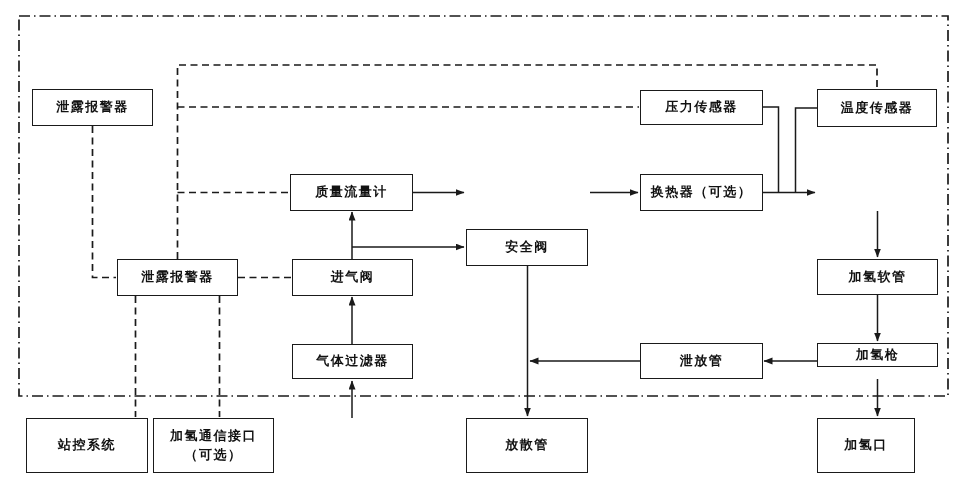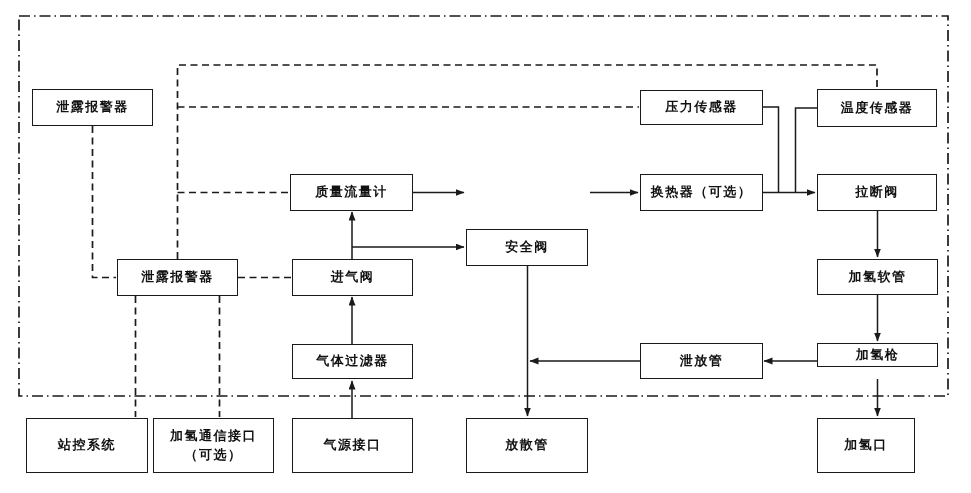--- a/index.html
+++ b/index.html
@@ -94,23 +94,20 @@
 
   <div class="node" style="left:290px; top:174px; width:123px; height:37px">
     <span>质量流量计</span>
   </div>
 
 
   <div class="node" style="left:640px; top:174px; width:123px; height:37px">
     <span>换热器（可选）</span>
   </div>
 
-  <div class="node" style="left:817px; top:174px; width:120px; height:37px">
-    <span>拉断阀</span>
-  </div>
 
   <div class="node" style="left:117px; top:259px; width:121px; height:37px">
     <span>泄露报警器</span>
   </div>
 
   <div class="node" style="left:292px; top:259px; width:121px; height:37px">
     <span>进气阀</span>
   </div>
 
   <div class="node" style="left:466px; top:229px; width:122px; height:37px">
@@ -135,23 +132,20 @@
 
   <div class="node" style="left:26px; top:418px; width:122px; height:55px">
     <span>站控系统</span>
   </div>
 
   <div class="node" style="left:153px; top:418px; width:121px; height:55px">
     <span>加氢通信接口</span>
     <span>（可选）</span>
   </div>
 
-  <div class="node" style="left:292px; top:418px; width:121px; height:55px">
-    <span>气源接口</span>
-  </div>
 
   <div class="node" style="left:466px; top:418px; width:122px; height:55px">
     <span>放散管</span>
   </div>
 
   <div class="node" style="left:817px; top:418px; width:98px; height:55px">
     <span>加氢口</span>
   </div>
 
 </div>

